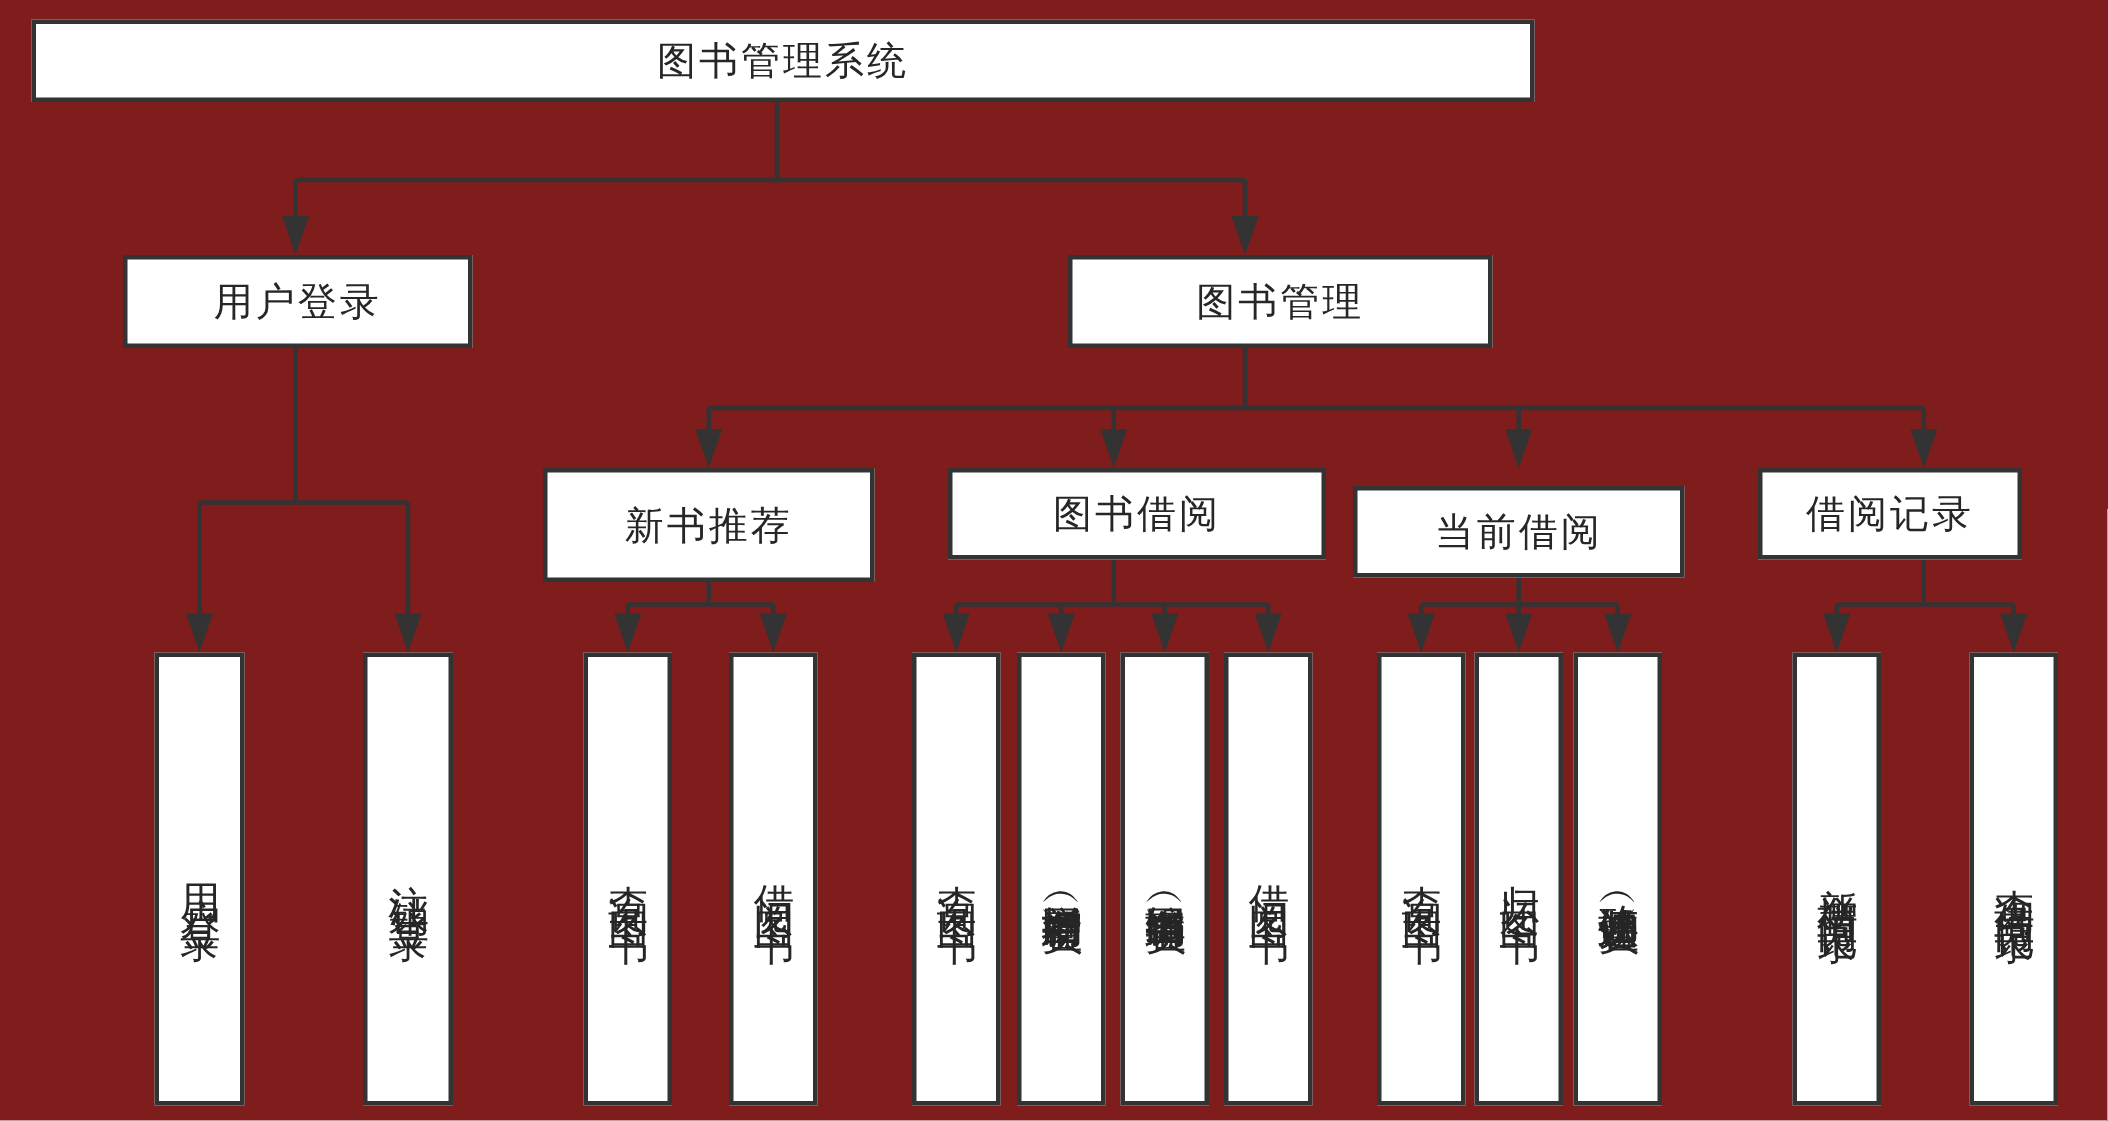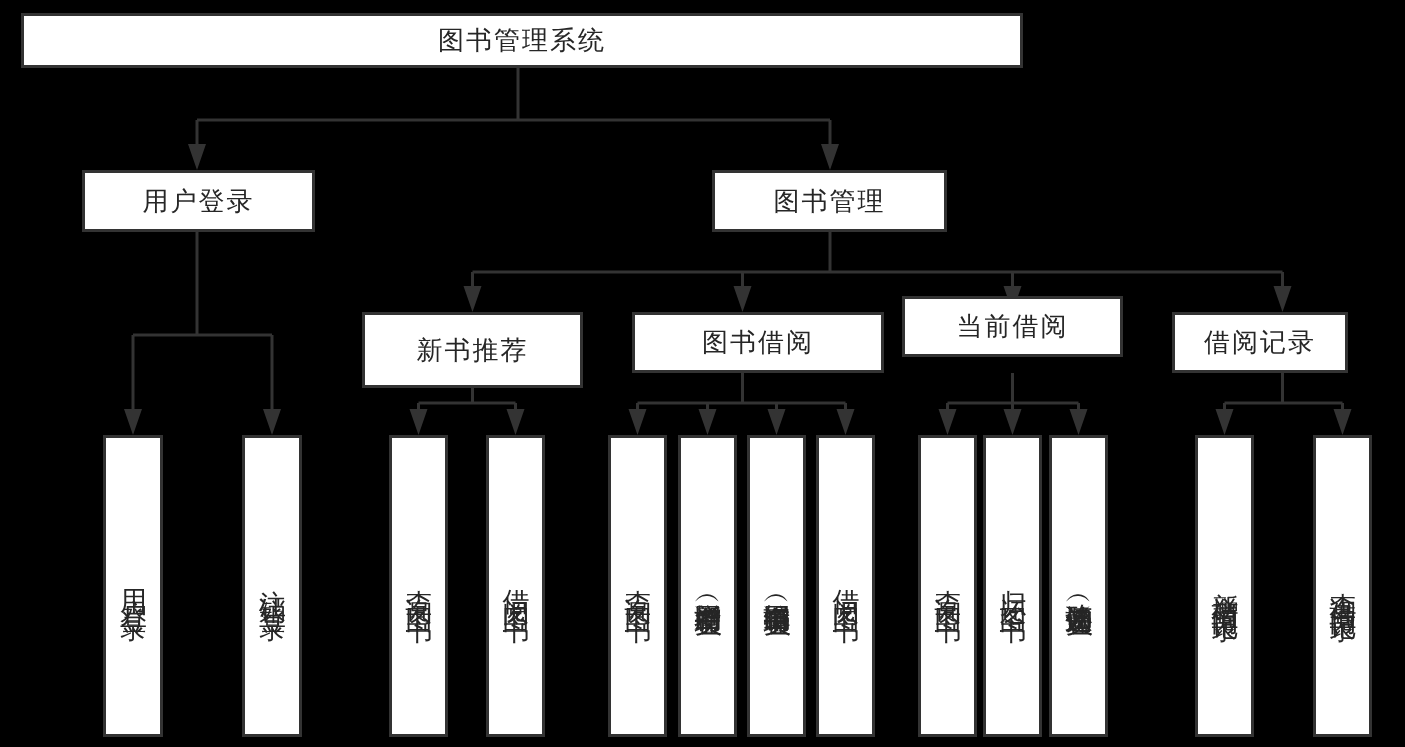--- a/index.html
+++ b/index.html
@@ -1,17 +1,17 @@
 <!DOCTYPE html>
 <html><head>
 <meta charset="utf-8">
 <style>
   html,body{margin:0;padding:0;background:#ffffff;}
   .canvas{
-    position:relative;width:1405px;height:747px;background:#000000;
+    position:relative;width:1405px;height:747px;background:#7f1d1d;
     font-family:"Liberation Sans","DejaVu Sans",sans-serif;overflow:hidden;
   }
   svg.connectors{position:absolute;left:0;top:0;width:1405px;height:747px;}
   .box{
     position:absolute;border:3px solid #333333;background:#ffffff;
     box-sizing:border-box;display:flex;align-items:center;justify-content:center;
     color:#262626;
   }
   .h{font-size:26px;letter-spacing:2px;white-space:nowrap;}
   .v{
@@ -58,25 +58,25 @@
              M938.5,409 L956.5,409 L947.5,435 Z
              M1003.5,409 L1021.5,409 L1012.5,435 Z
              M1069.5,409 L1087.5,409 L1078.5,435 Z
              M1215.5,409 L1233.5,409 L1224.5,435 Z
              M1333.5,409 L1351.5,409 L1342.5,435 Z"></path>
   </svg>
 
   <div class="box h" style="left:21px;top:13px;width:1002px;height:55px">图书管理系统</div>
 
   <div class="box h" style="left:82px;top:170px;width:233px;height:62px">用户登录</div>
-  <div class="box h" style="left:712px;top:170px;width:235px;height:62px">图书管理</div>
+  <div class="box h" style="left:712px;top:170px;width:283px;height:62px">图书管理</div>
 
   <div class="box h" style="left:362px;top:312px;width:221px;height:76px">新书推荐</div>
   <div class="box h" style="left:632px;top:312px;width:252px;height:61px">图书借阅</div>
-  <div class="box h" style="left:902px;top:296px;width:221px;height:61px">当前借阅</div>
+  <div class="box h" style="left:902px;top:324px;width:221px;height:61px">当前借阅</div>
   <div class="box h" style="left:1172px;top:312px;width:176px;height:61px">借阅记录</div>
 
   <div class="box v ls-lg" style="left:103px;top:435px;width:60px;height:302px">用户登录</div>
   <div class="box v ls-lg" style="left:242px;top:435px;width:60px;height:302px">注销登录</div>
 
   <div class="box v ls-lg" style="left:389px;top:435px;width:59px;height:302px">查询图书</div>
   <div class="box v ls-lg" style="left:486px;top:435px;width:59px;height:302px">借阅图书</div>
 
   <div class="box v ls-lg" style="left:608px;top:435px;width:59px;height:302px">查询图书</div>
   <div class="box v ls-sm" style="left:678px;top:435px;width:59px;height:302px">新增图书（管理员）</div>

